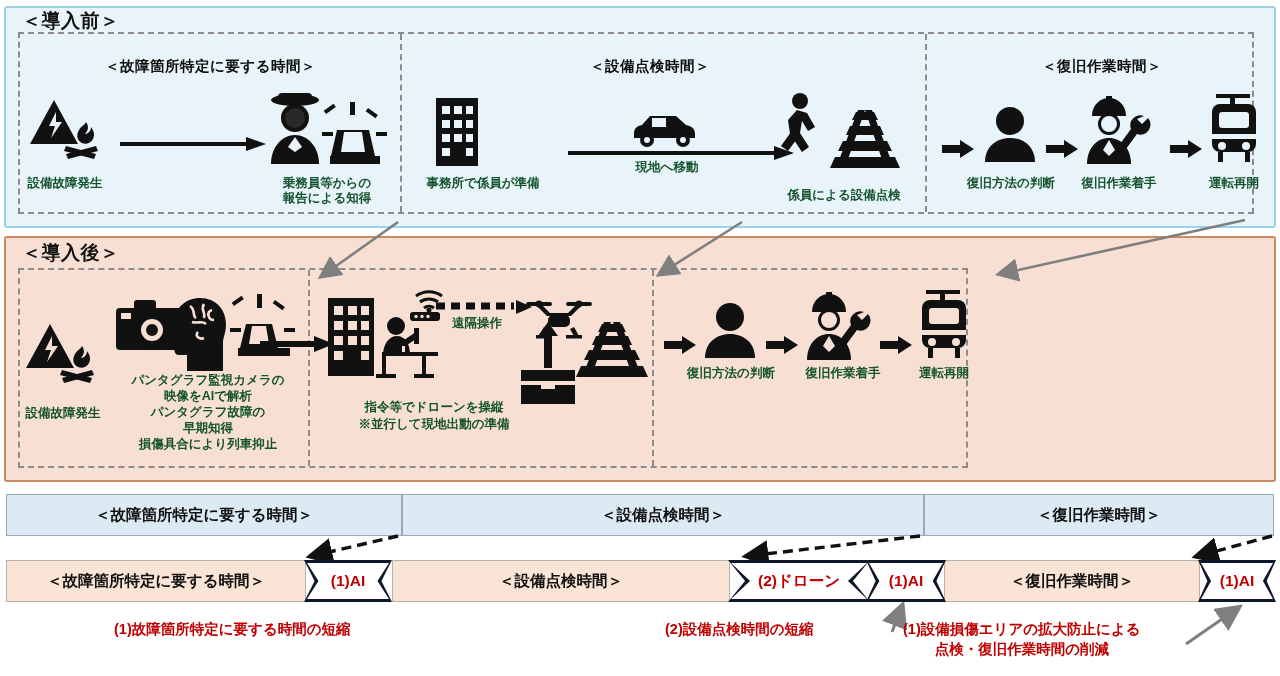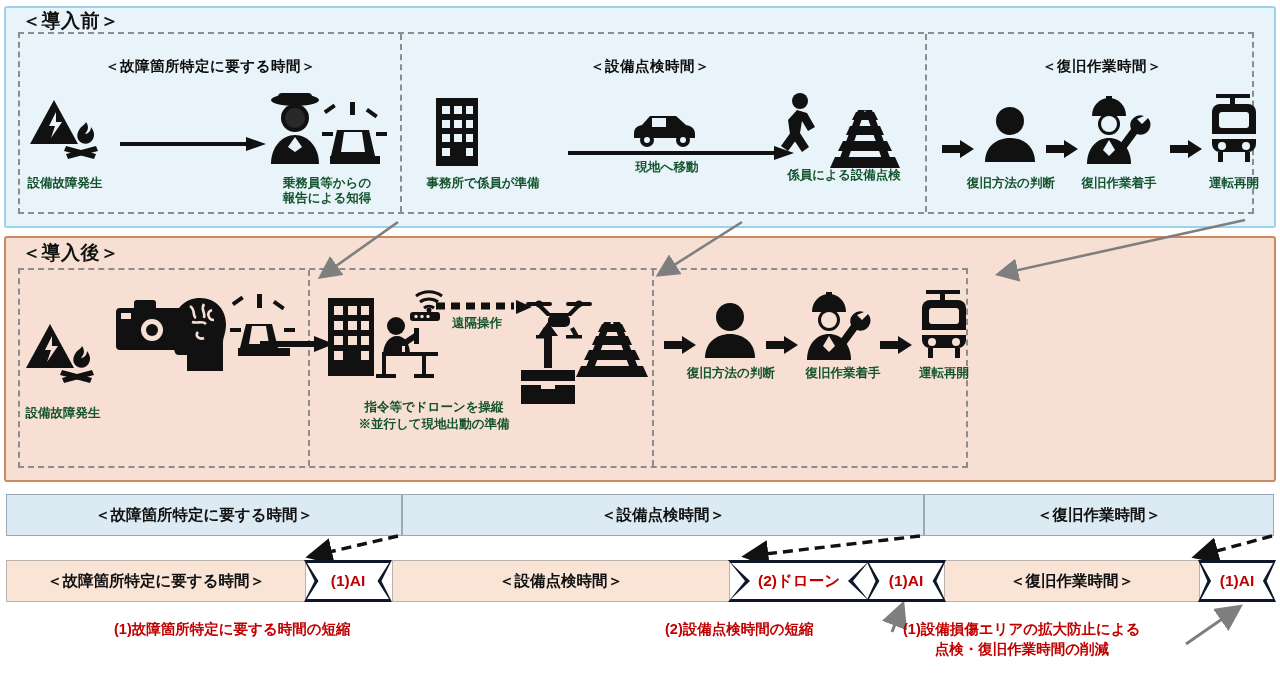--- a/index.html
+++ b/index.html
@@ -202,21 +202,21 @@
       <g fill="#111">
         <path d="M84 20 h18 l4 8 h-26z"></path>
         <path d="M78 34 h30 l4 9 h-38z"></path>
         <path d="M71 49 h44 l5 10 h-54z"></path>
         <path d="M63 65 h60 l5 11 h-70z"></path>
         <path d="M86 18 l-22 58 h9 l20 -58z"></path>
         <path d="M100 18 l22 58 h-9 l-20 -58z"></path>
       </g>
     </svg>
   </div>
-  <div class="abs cap" style="left:760px; top:168px; width:168px;">係員による設備点検</div>
+  <div class="abs cap" style="left:760px; top:188px; width:168px;">係員による設備点検</div>
 
   <div class="abs" style="left:942px; top:140px;">
     <svg width="34" height="18" viewBox="0 0 34 18">
         <path d="M0 5 h18 v-5 l14 9 -14 9 v-5 H0z" fill="#111"></path>
       </svg>
   </div>
 
   <div class="abs" style="left:982px; top:104px;">
     <svg width="56" height="58" viewBox="0 0 56 58" aria-hidden="true">
       <circle cx="28" cy="17" r="14" fill="#111"></circle>
@@ -304,20 +304,27 @@
 
       <path d="M134 36 h26 l6 24 h-38z" fill="#111"></path>
       <rect x="126" y="60" width="52" height="8" fill="#111"></rect>
       <path d="M140 38 h14 l3 18 h-20z" fill="#f7e0d3"></path>
       <rect x="145" y="6" width="5" height="14" fill="#111"></rect>
       <rect x="163" y="12" width="12" height="4" transform="rotate(35 163 12)" fill="#111"></rect>
       <rect x="122" y="14" width="12" height="4" transform="rotate(-35 122 18)" fill="#111"></rect>
       <rect x="172" y="40" width="11" height="4" fill="#111"></rect>
       <rect x="118" y="40" width="11" height="4" fill="#111"></rect>
     </svg>
+  </div>
+  <div class="abs cap" style="left:112px; top:372px; width:192px; line-height:1.28;">
+    <span>パンタグラフ監視カメラの</span><br>
+    <span>映像をAIで解析</span><br>
+    <span>パンタグラフ故障の</span><br>
+    <span>早期知得</span><br>
+    <span>損傷具合により列車抑止</span>
   </div>
 
   <div class="abs" style="left:260px; top:336px;">
     <svg width="74" height="16" viewBox="0 0 74 16">
         <path d="M0 5 h54 v-5 l20 8 -20 8 v-5 H0z" fill="#111"></path>
       </svg>
   </div>
 
   <div class="abs" style="left:326px; top:290px;">
     <svg width="130" height="98" viewBox="0 0 130 98" aria-hidden="true">

